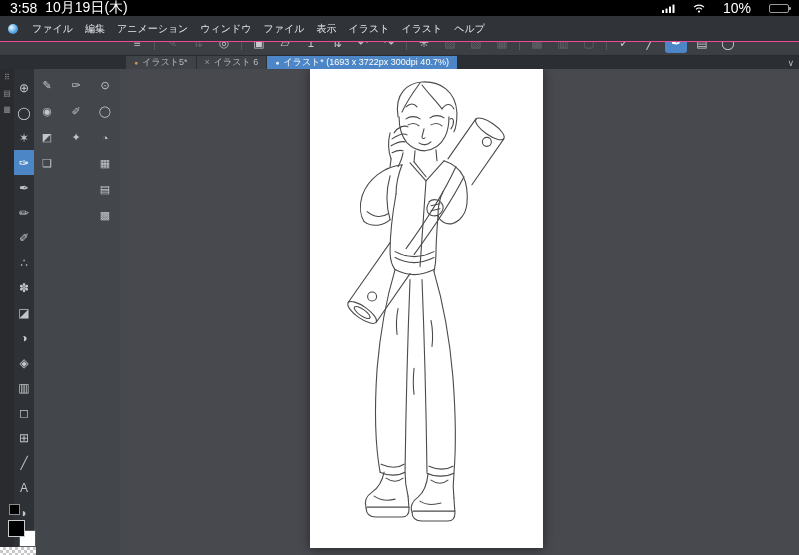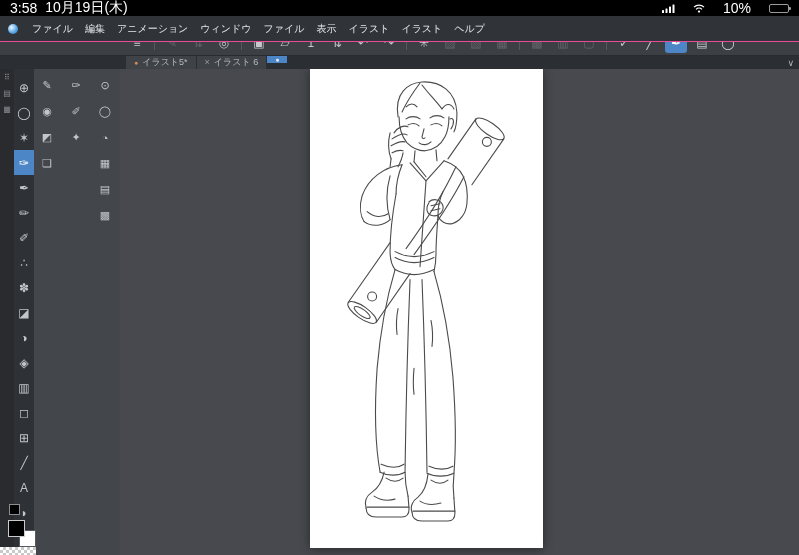--- a/index.html
+++ b/index.html
@@ -31,21 +31,21 @@
   .toolbar{position:absolute;left:0;top:31px;width:100%;height:25px;background:#3c3f44;
     display:flex;align-items:center;padding-left:126px;gap:4px;border-bottom:1px solid #292b2f;z-index:8;}
   .tb-btn{width:22px;height:20px;display:flex;align-items:center;justify-content:center;
     color:#c7c9cc;font-size:12px;border-radius:3px;flex:0 0 auto;}
   .tb-btn.disabled{color:#64666b;}
   .tb-btn.active{background:#4d86c6;color:#fff;}
   .tb-btn.sep{width:1px;height:14px;background:#55585d;margin:0 2px;border-radius:0;}
 
   
   .tab-bar{position:absolute;left:0;top:56px;width:100%;height:13px;background:#2b2e32;
-    display:flex;align-items:flex-start;padding-left:126px;z-index:8;}
+    display:flex;align-items:center;padding-left:126px;z-index:8;}
   .tab{display:flex;align-items:center;gap:4px;padding:0 8px;font-size:9px;background:#3f4247;
     color:#b9bbbe;margin-right:1px;white-space:nowrap;}
   .tab.active{background:#4d86c6;color:#fff;}
   .tab .ind{font-size:7px;line-height:1;}
   .tab.dirty .ind{color:#cd8c55;}
   .tab.clean .ind{color:#94979c;font-size:9px;}
   .tab.active .ind{color:#ddeaf8;}
   .tab-overflow{position:absolute;right:5px;top:56px;height:13px;display:flex;align-items:center;
     color:#b5b7ba;font-size:9px;z-index:9;}
 
@@ -259,20 +259,21 @@
       <span class="tab-label">イラスト5*</span>
     </div>
 
     <div class="tab clean">
       <span class="ind">×</span>
       <span class="tab-label">イラスト 6</span>
     </div>
 
     <div class="tab dirty active">
       <span class="ind">●</span>
+      <span class="tab-label">イラスト* (1693 x 3722px 300dpi 40.7%)</span>
     </div>
 
 </div>
 <div class="tab-overflow">∨</div>
 
 <div class="dock-strip">
 
     <span class="strip-icon">
       <span>⠿</span>
     </span>

